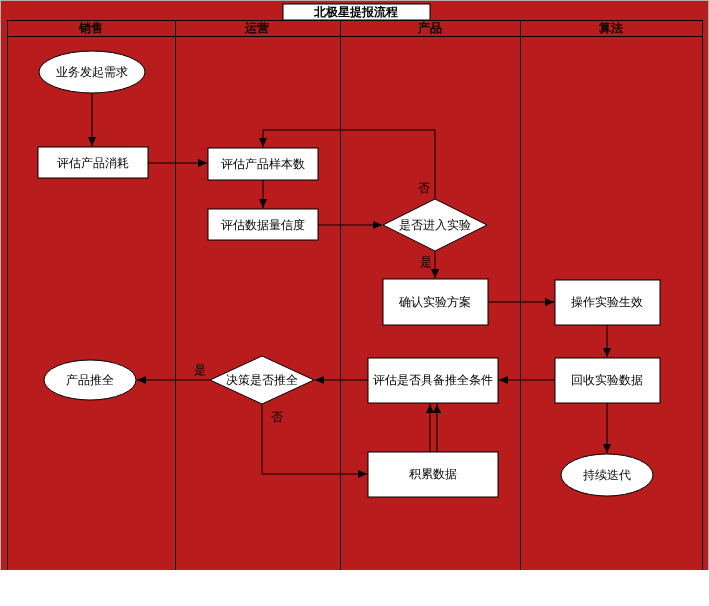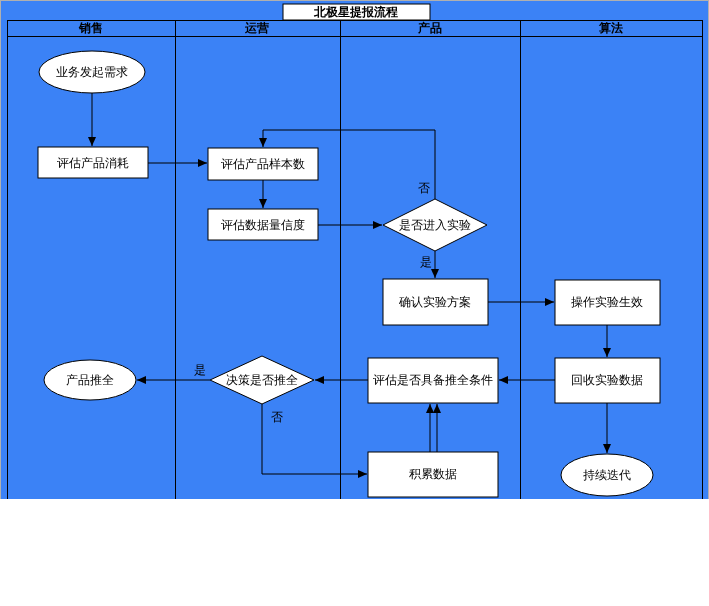--- a/index.html
+++ b/index.html
@@ -1,17 +1,17 @@
 <!DOCTYPE html>
 <html><head>
 <meta charset="utf-8">
 <style>
   html, body { margin: 0; padding: 0; background: #fff; }
   .stage {
-    width: 709px; height: 499px; background: #3b82f6; position: relative;
+    width: 709px; height: 570px; background: #b91c1c; position: relative;
     font-family: "DejaVu Sans", "Liberation Sans", sans-serif;
   }
   svg { display: block; font-family: "DejaVu Sans", "Liberation Sans", sans-serif; }
   .shape   { fill: #fff; stroke: #000; stroke-width: 1; }
   .frame   { fill: none; stroke: #000; stroke-width: 1; shape-rendering: crispEdges; }
   .outer   { fill: none; stroke: #b0b0b0; stroke-width: 1; shape-rendering: crispEdges; }
   .divider { stroke: #000; stroke-width: 1; shape-rendering: crispEdges; }
   .edge    { stroke: #000; stroke-width: 1; fill: none; }
   .txt     { font-size: 12px; fill: #000; text-anchor: middle; }
   .bold    { font-weight: bold; }

